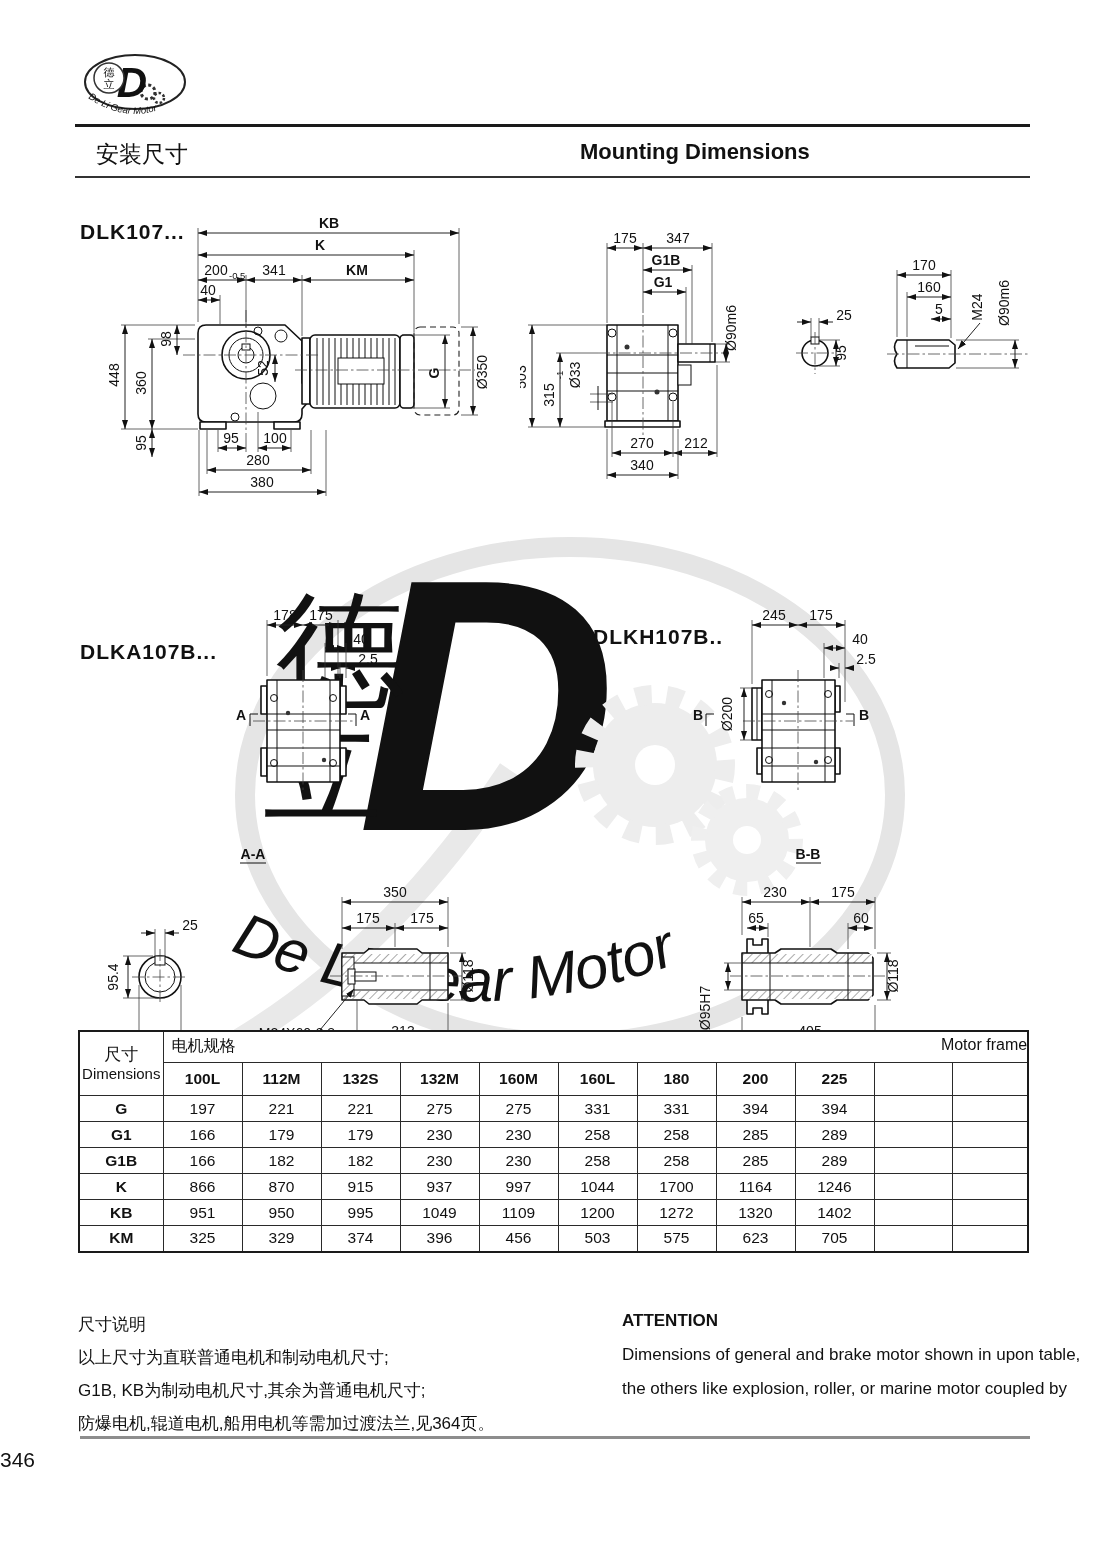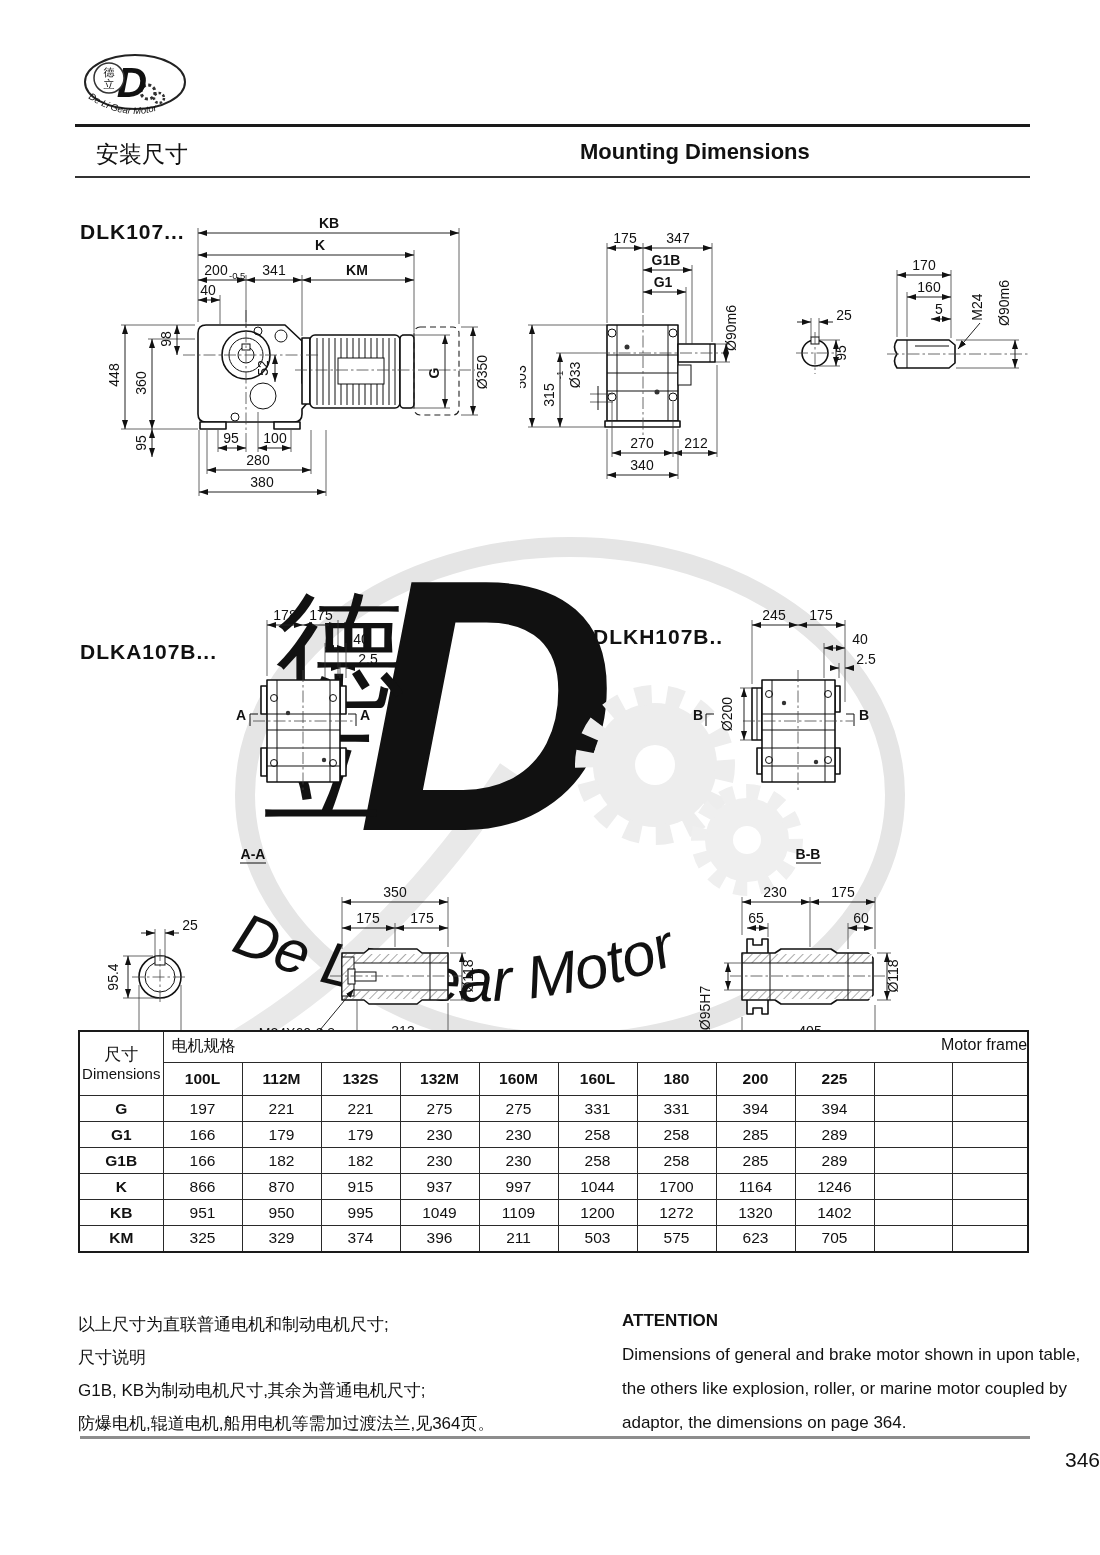--- a/index.html
+++ b/index.html
@@ -27,21 +27,21 @@
   table.dims{border:2px solid #1a1a1a}
   td.colhead{font-weight:bold;font-size:16px}
   td.rowname{font-weight:bold;font-size:15.5px}
   .dimcell1{font-size:17px;line-height:20px}
   .dimcell2{font-size:15px;line-height:18px}
   .mergehead{position:relative;height:30px}
   .mergehead .spec{position:absolute;left:8px;top:4px;font-size:16px}
   .mergehead .frame{position:absolute;left:0;right:0;top:4px;text-align:right;font-size:16px}
   .noteline{font-size:17px;line-height:33px;white-space:nowrap}
   .attline{font-size:17px;line-height:34px;white-space:nowrap}
-  .pageno{font-size:21px;text-align:right;width:100%}
+  .pageno{font-size:21px;text-align:left;width:100%}
 </style>
 </head>
 <body>
 
 <div class="page">
 
   <svg width="0" height="0" style="position:absolute" aria-hidden="true">
     <defs>
       <marker id="arr" markerWidth="10" markerHeight="7" refX="9" refY="3" orient="auto-start-reverse">
         <path d="M0,0L9,3L0,6Z" fill="#111"></path>
@@ -583,41 +583,40 @@
           <td>1402</td>
           <td></td>
           <td></td>
         </tr>
         <tr style="height:26px">
           <td class="rowname">KM</td>
           <td>325</td>
           <td>329</td>
           <td>374</td>
           <td>396</td>
-          <td>211</td>
+          <td>456</td>
           <td>503</td>
           <td>575</td>
           <td>623</td>
           <td>705</td>
           <td></td>
           <td></td>
         </tr>
       </tbody>
     </table>
   </div>
 
   <div class="abs" style="left:78px;top:1308px">
+    <div class="noteline">尺寸说明</div>
     <div class="noteline">以上尺寸为直联普通电机和制动电机尺寸;</div>
-    <div class="noteline">尺寸说明</div>
     <div class="noteline">G1B, KB为制动电机尺寸,其余为普通电机尺寸;</div>
     <div class="noteline">防爆电机,辊道电机,船用电机等需加过渡法兰,见364页。</div>
   </div>
   <div class="abs" style="left:622px;top:1304px">
     <div class="attline b" style="font-weight:bold">ATTENTION</div>
     <div class="attline">Dimensions of general and brake motor shown in upon table,</div>
     <div class="attline">the others like explosion, roller, or marine motor coupled by</div>
-    <div class="attline">adaptor, the dimensions on page 364.</div>
   </div>
 
   <div class="abs" style="left:80px;top:1436px;width:950px;height:2.5px;background:#8d8d8d"></div>
   <div class="abs pageno" style="left:0;top:1448px">346</div>
 
 </div>
 
 </body></html>

